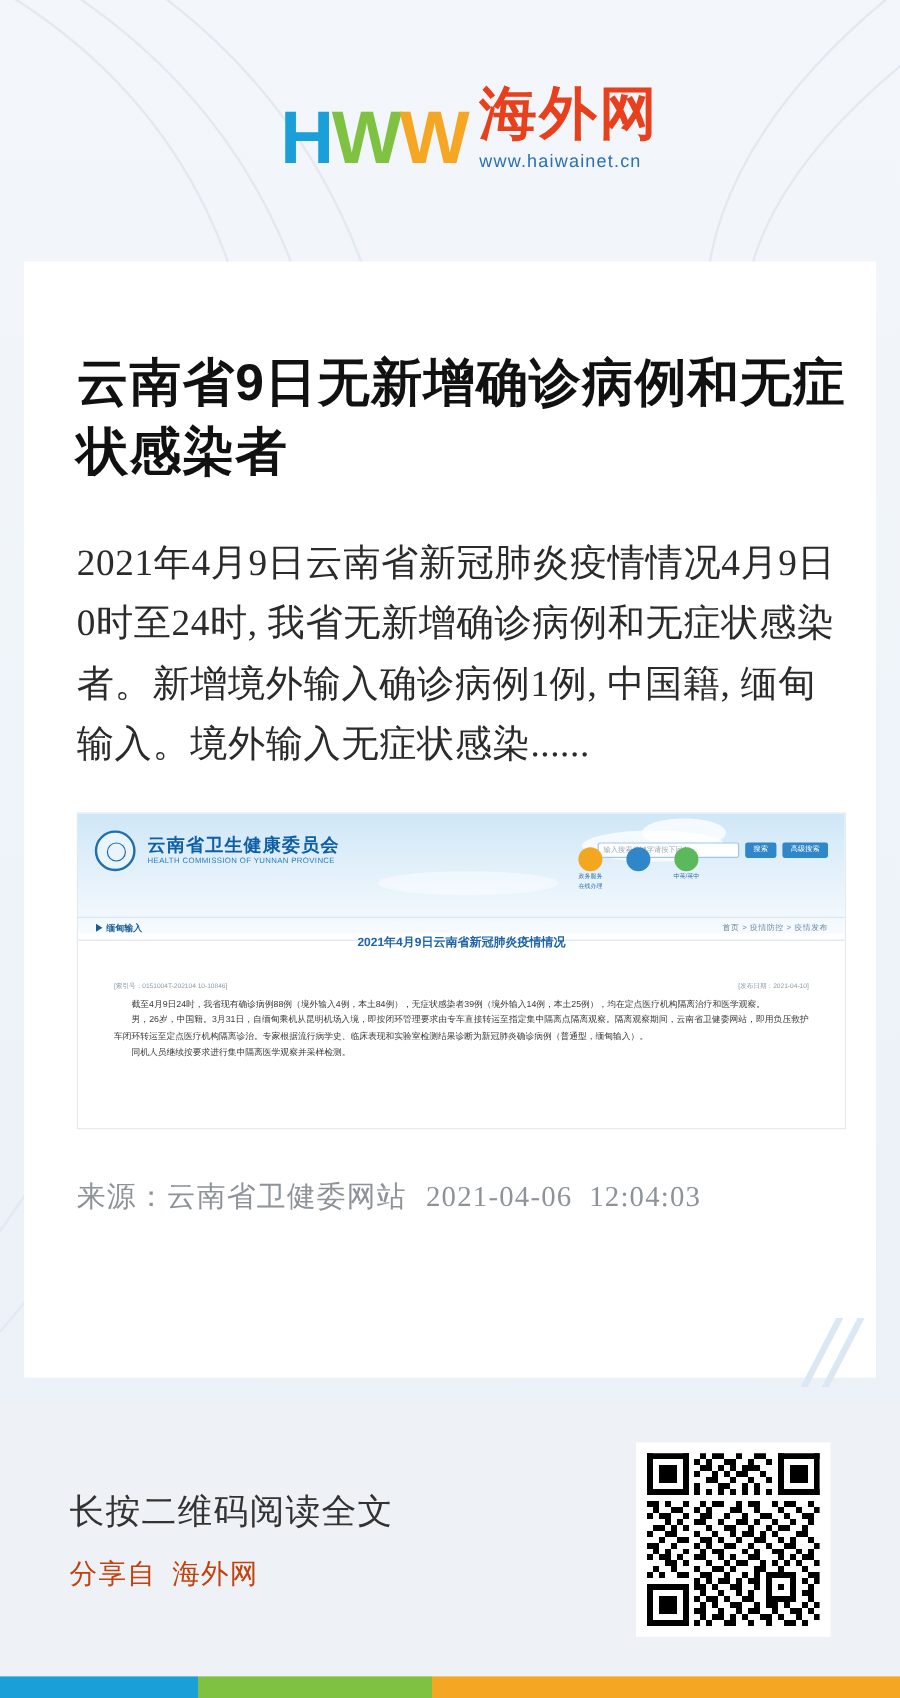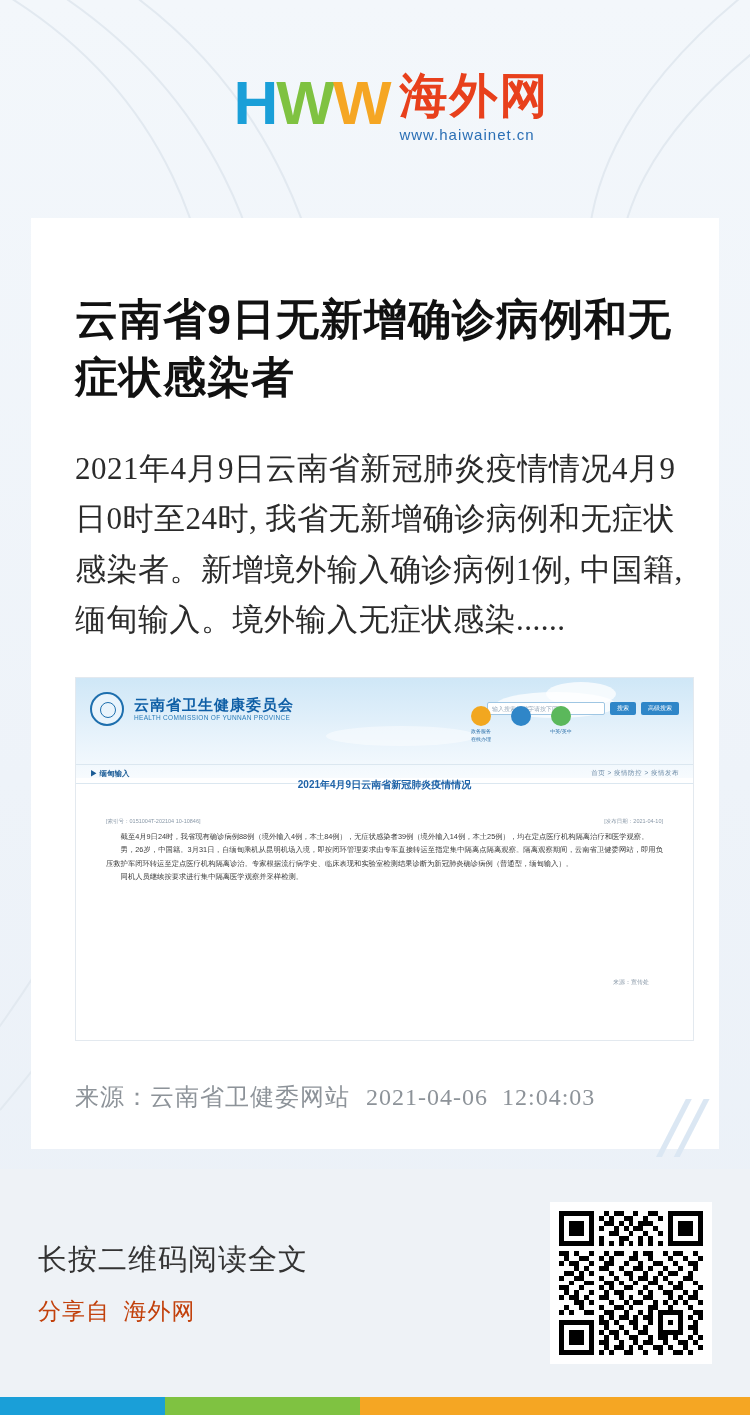--- a/index.html
+++ b/index.html
@@ -26,20 +26,21 @@
   
   .header {
     position: relative;
     height: 218px;
     display: flex;
     align-items: center;
     justify-content: center;
   }
   .logo {
     display: flex;
+    align-items: flex-end;
     gap: 10px;
     margin-left: 33px;
   }
   .logo-hww {
     font-size: 62px;
     font-weight: bold;
     letter-spacing: -2px;
     line-height: 1;
     font-family: "Liberation Sans", sans-serif;
   }
@@ -62,21 +63,21 @@
   .logo-url {
     font-size: 15px;
     color: #2b6fb5;
     letter-spacing: 1px;
     margin-top: 6px;
     font-family: "Liberation Sans", sans-serif;
   }
   
   .card {
     position: relative;
-    margin: 0 31px;
+    margin: 0 20px;
     background: #ffffff;
     padding: 72px 25px 36px 44px;
     min-height: 930px;
   }
   .title {
     font-size: 43px;
     font-weight: bold;
     color: #111111;
     line-height: 1.35;
     letter-spacing: 1px;
@@ -87,21 +88,21 @@
     font-size: 31px;
     line-height: 1.62;
     color: #2b2b2b;
     font-family: "Liberation Serif", serif;
     letter-spacing: 0.5px;
   }
   
   .shot {
     margin-top: 32px;
     width: 100%;
-    height: 364px;
+    height: 264px;
     background: #ffffff;
     border: 1px solid #e3e9ef;
     position: relative;
     overflow: hidden;
   }
   .shot-sky {
     position: absolute;
     left: 0; top: 0; right: 0;
     height: 100px;
     background: linear-gradient(180deg, #cfe7f7 0%, #e6f2fb 55%, #f7fbfe 100%);
@@ -287,21 +288,21 @@
   }
   
   .footer {
     position: absolute;
     left: 0; right: 0;
     bottom: 18px;
     height: 228px;
     background: #eef2f6;
     display: flex;
     align-items: center;
-    padding: 0 38px;
+    padding: 0 58px;
   }
   .footer-text { flex: 1; }
   .footer-main {
     font-size: 29px;
     color: #333333;
     letter-spacing: 1px;
     font-family: "Liberation Serif", serif;
   }
   .footer-sub {
     margin-top: 16px;

